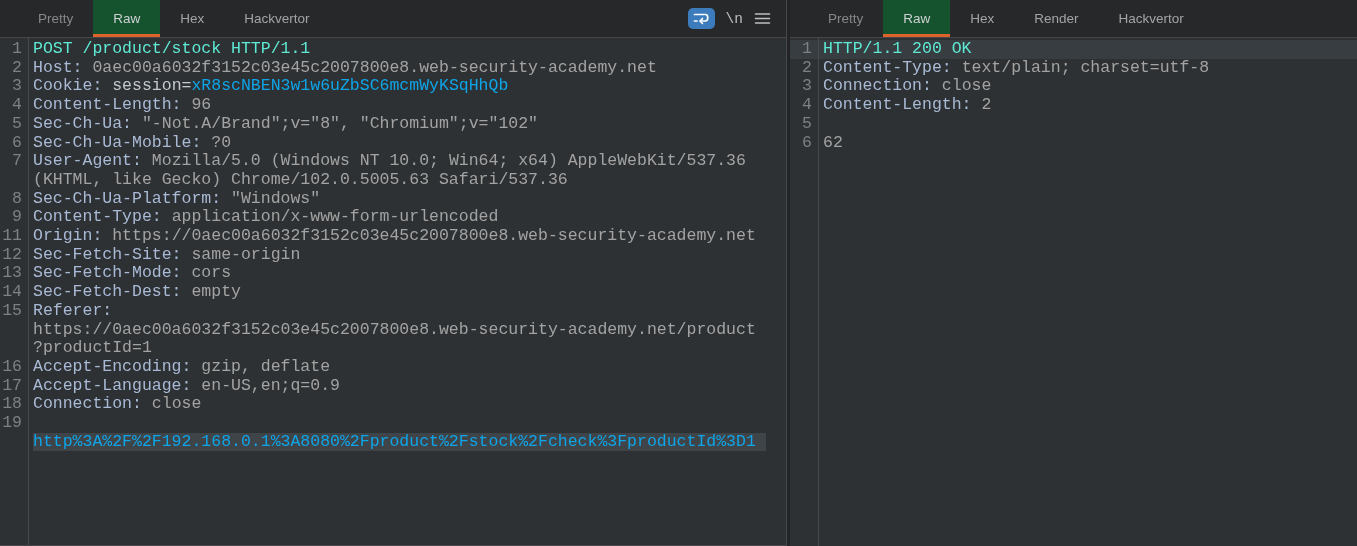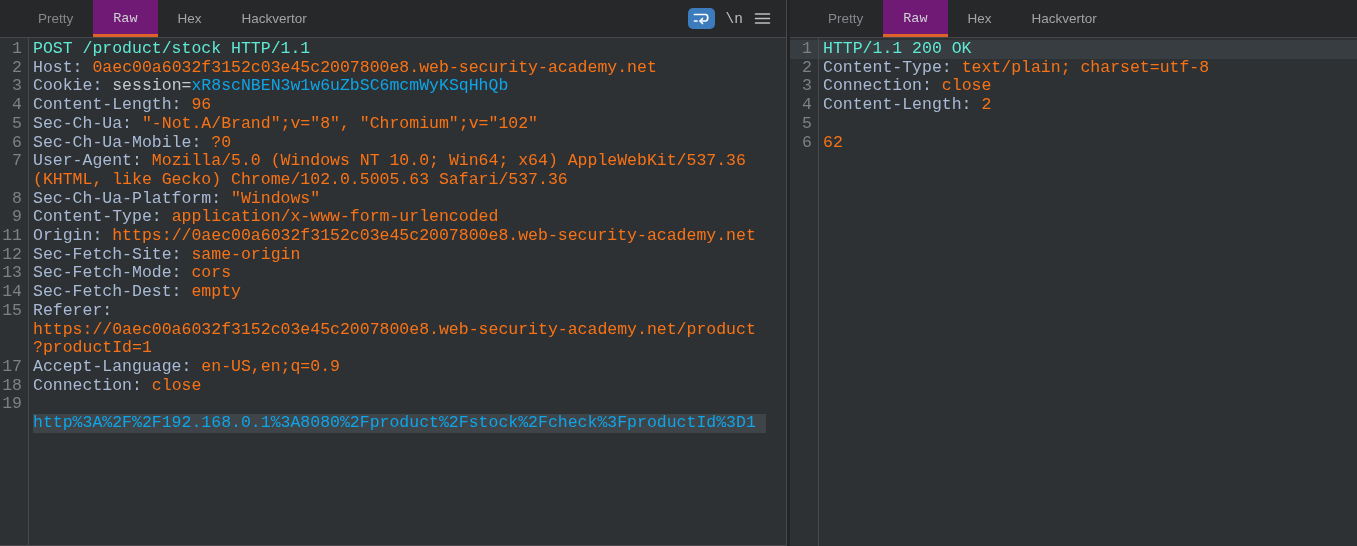--- a/index.html
+++ b/index.html
@@ -17,23 +17,22 @@
     background: #272829; border-bottom: 1px solid #45474a; padding-left: 18px;
   }
   .tabs { display: flex; align-items: stretch; }
   .tab {
     display: flex; align-items: center; padding: 0 20px;
     font-size: 13.5px; color: #a2a4a6; cursor: default;
     border-bottom: 3px solid transparent; padding-top: 3px;
   }
   .tab.dim { color: #85878a; }
   .tab.selected {
-    background: #701a75; color: #cfd2d4;
+    background: #14532d; color: #cfd2d4;
     border-bottom: 3px solid #e0622b;
-    font-family: Liberation Mono, monospace;
   }
   .tab-icons { margin-left: auto; display: flex; align-items: center; gap: 9px; padding-right: 15px; }
   .icon-btn { background: transparent; border: none; display: flex; align-items: center; justify-content: center; cursor: pointer; }
   .wrap-btn { width: 27px; height: 21px; border-radius: 5px; background: #3c7cbd; }
   .nl-btn { color: #bdbfc1; font-family: "Liberation Mono", monospace; font-size: 14.5px; padding: 0 2px; }
 
   
   .editor {
     flex: 1; position: relative; background: #2e3133; overflow: hidden;
     font-family: "Liberation Mono", monospace; font-size: 16.5px; line-height: 18.7px;
@@ -50,21 +49,21 @@
     white-space: pre; padding-right: 0;
   }
   .code { white-space: pre; margin-left: 11px; }
   .panel.left  .code { width: 74ch; flex: none; }
   .panel.right .code { flex: 1; }
   .row.selected .code { background: #3f4449; }
   .row.hl { background: #383d41; }
 
   .c-plain { color: #5eead4; }
   .c-name  { color: #a9bad6; }
-  .c-val   { color: #f97316; }
+  .c-val   { color: #a3a3a3; }
   .c-param { color: #c3cad2; }
   .c-green { color: #0ea5e9; }
 
   .cursor {
     display: inline-block; width: 2px; height: 15px; background: #f2f2f2;
     vertical-align: text-bottom; margin-left: 0px;
   }
 </style>
 </head>
 <body>
@@ -165,20 +164,24 @@
           </div>
           <div class="row">
             <span class="gutter"></span>
             <span class="code"><span class="seg c-val">https://0aec00a6032f3152c03e45c2007800e8.web-security-academy.net/product</span></span>
           </div>
           <div class="row">
             <span class="gutter"></span>
             <span class="code"><span class="seg c-val">?productId=1</span></span>
           </div>
           <div class="row">
+            <span class="gutter">16</span>
+            <span class="code"><span class="seg c-name">Accept-Encoding: </span><span class="seg c-val">gzip, deflate</span></span>
+          </div>
+          <div class="row">
             <span class="gutter">17</span>
             <span class="code"><span class="seg c-name">Accept-Language: </span><span class="seg c-val">en-US,en;q=0.9</span></span>
           </div>
           <div class="row">
             <span class="gutter">18</span>
             <span class="code"><span class="seg c-name">Connection: </span><span class="seg c-val">close</span></span>
           </div>
           <div class="row">
             <span class="gutter">19</span>
             <span class="code"></span>
@@ -190,20 +193,21 @@
         </div>
     </div>
   </section>
 
   <section class="panel right">
     <div class="tabbar">
       <div class="tabs" id="right-tabs">
           <div class="tab dim">Pretty</div>
           <div class="tab selected">Raw</div>
           <div class="tab">Hex</div>
+          <div class="tab">Render</div>
           <div class="tab">Hackvertor</div>
         </div>
     </div>
     <div class="editor">
       <div id="res-rows">
           <div class="row hl">
             <span class="gutter">1</span>
             <span class="code"><span class="seg c-plain">HTTP/1.1 200 OK</span></span>
           </div>
           <div class="row">

